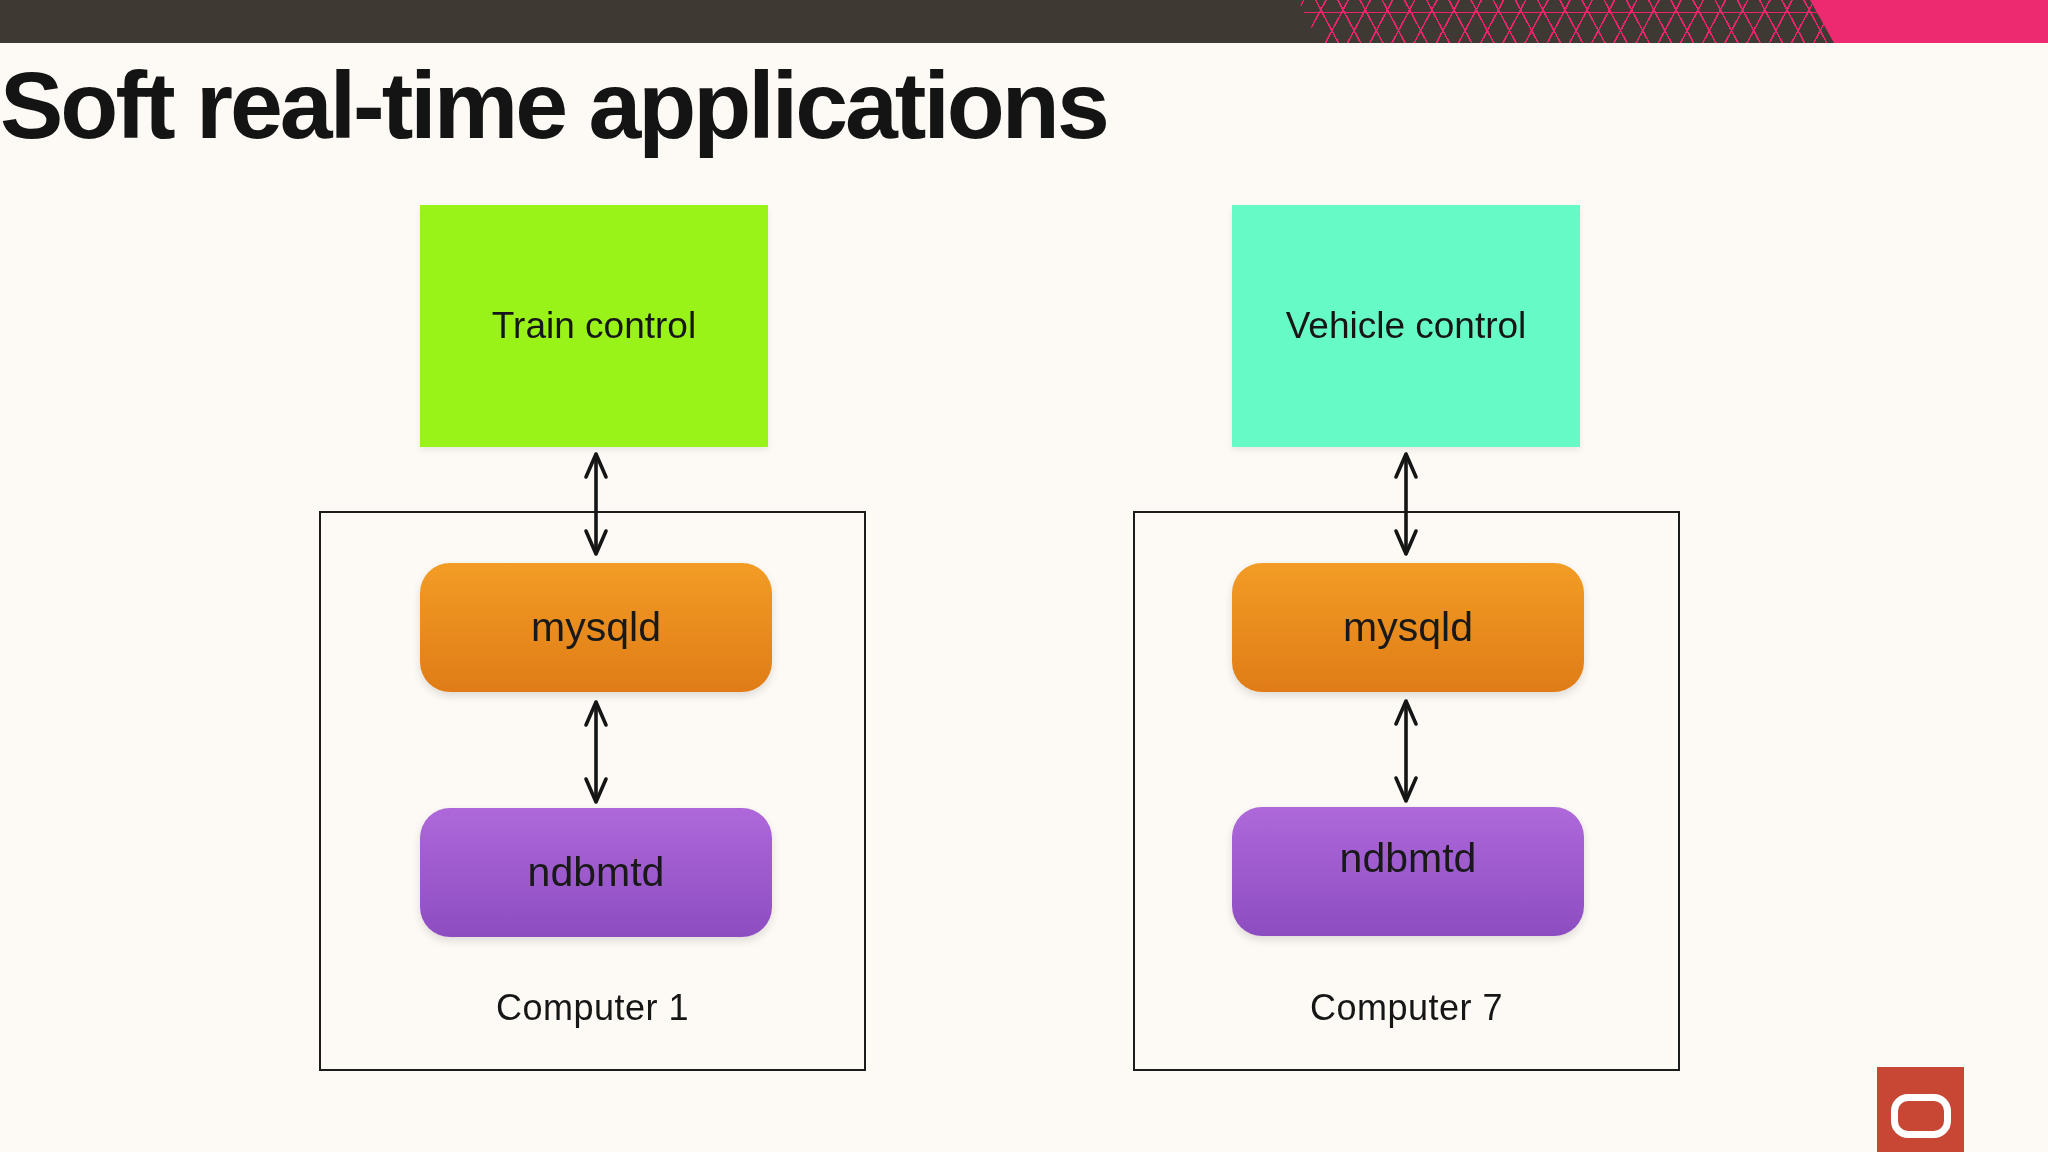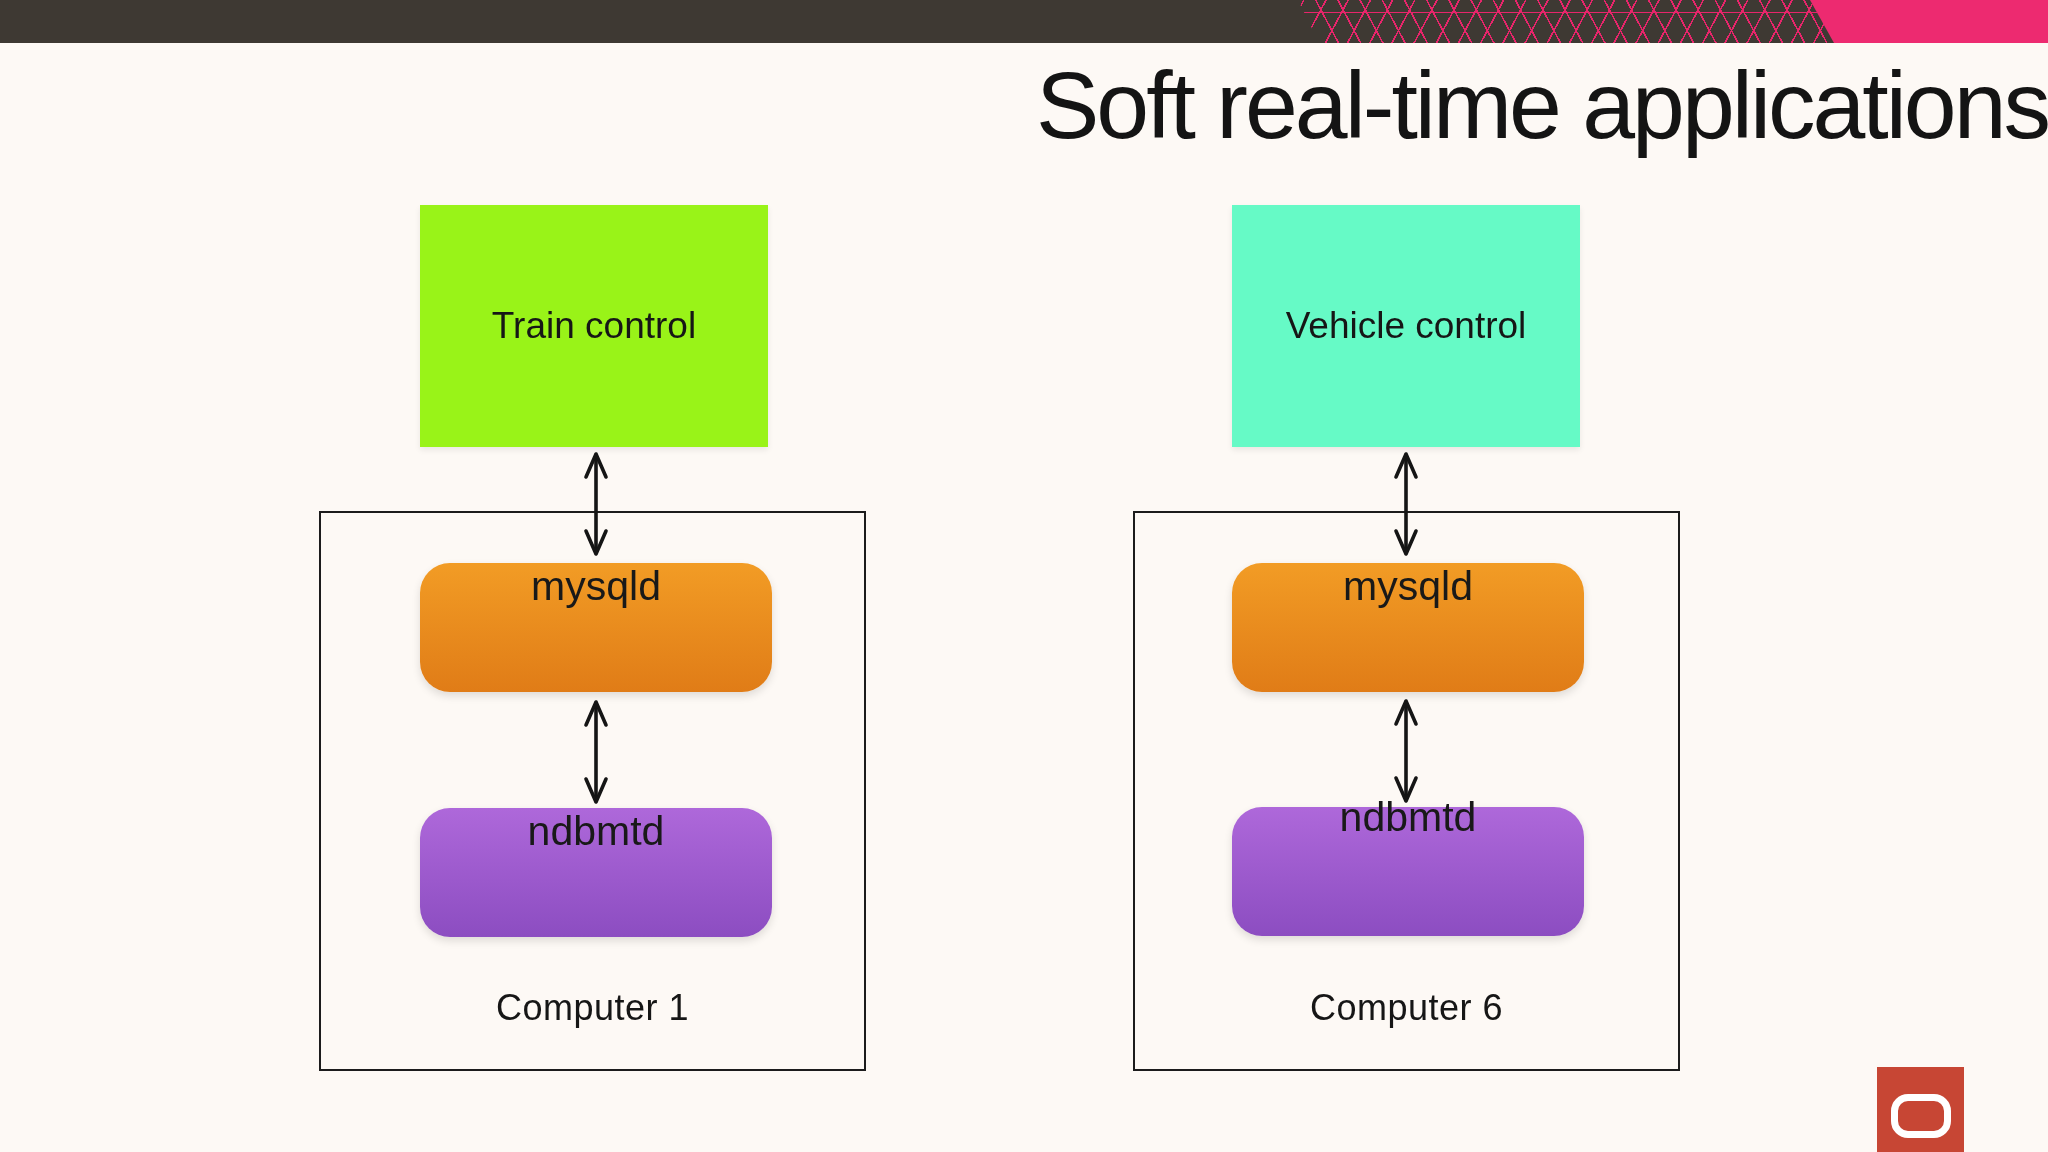--- a/index.html
+++ b/index.html
@@ -19,22 +19,22 @@
       repeating-linear-gradient(-62deg, transparent 0 18px, var(--pl) 18px 19.6px),
       repeating-linear-gradient(0deg,   transparent 0 30px, var(--pl) 30px 31.2px);
   }
   .topbar-accent{
     position:absolute;left:1810px;top:0;width:238px;height:43px;
     clip-path:polygon(0 0,238px 0,238px 43px,24px 43px);
   }
   
   .title{
     position:absolute;left:0;top:46px;width:2048px;
-    text-align:right;
-    font-size:95px;font-weight:400;letter-spacing:-3px;
+    text-align:left;
+    font-size:95px;font-weight:700;letter-spacing:-3px;
     line-height:1.25;
   }
   
   .appbox{
     position:absolute;width:348px;height:242px;
     display:flex;align-items:center;justify-content:center;
     font-size:37px;color:#161616;
     box-shadow:0 3px 6px rgba(0,0,0,0.08);
   }
   .appbox.left{left:420px;top:205px;}
@@ -47,21 +47,21 @@
   .computer.c1{left:319px;}
   .computer.c2{left:1133px;}
   .computer-label{
     position:absolute;left:0;bottom:40px;width:100%;
     text-align:center;font-size:36px;font-weight:300;color:#161616;
     letter-spacing:0.5px;
   }
   
   .node{
     position:absolute;width:352px;height:129px;border-radius:30px;
-    display:flex;justify-content:center;
+    display:flex;align-items:center;justify-content:center;
     font-size:41px;color:#191919;
     background:linear-gradient(180deg,var(--c1),var(--c2));
     box-shadow:0 4px 8px rgba(0,0,0,0.12);
   }
   .node.mysqld-1{left:420px;top:563px;}
   .node.ndbmtd-1{left:420px;top:808px;}
   .node.mysqld-2{left:1232px;top:563px;}
   .node.ndbmtd-2{left:1232px;top:807px;}
   .node.ndbmtd-2 .node-label{transform:translateY(-13px);}
   
@@ -97,21 +97,21 @@
   </div>
   <div class="appbox left" style="background-color: rgb(153, 243, 24);">
     <span>Train control</span>
   </div>
 
   <div class="computer c1" style="border-color: rgb(28, 28, 28);">
     <div class="computer-label">Computer 1</div>
   </div>
 
   <div class="computer c2" style="border-color: rgb(28, 28, 28);">
-    <div class="computer-label">Computer 6</div>
+    <div class="computer-label">Computer 7</div>
   </div>
 
   <div class="node mysqld-1" style="--c1: #f29c25; --c2: #e07c17;">
     <span class="node-label">mysqld</span>
   </div>
   <div class="node ndbmtd-1" style="--c1: #ae68da; --c2: #8c4dc1;">
     <span class="node-label">ndbmtd</span>
   </div>
   <div class="node mysqld-2" style="--c1: #f29c25; --c2: #e07c17;">
     <span class="node-label">mysqld</span>

